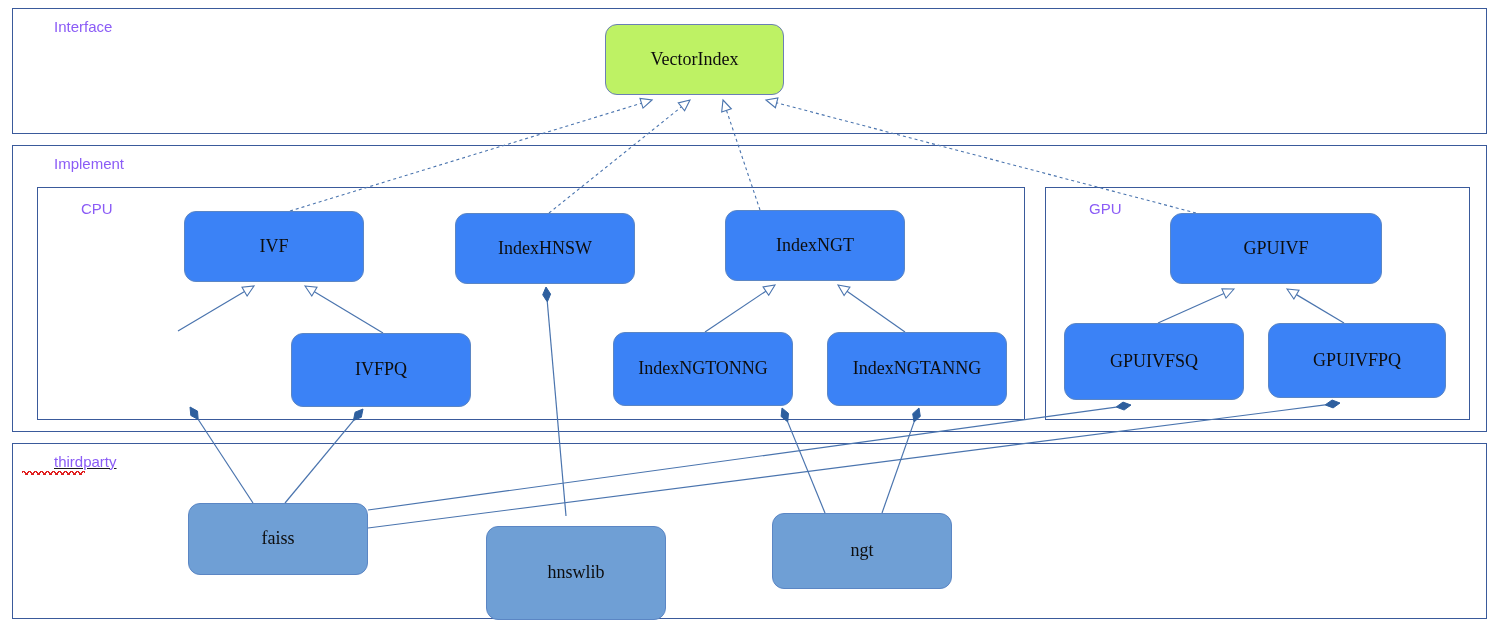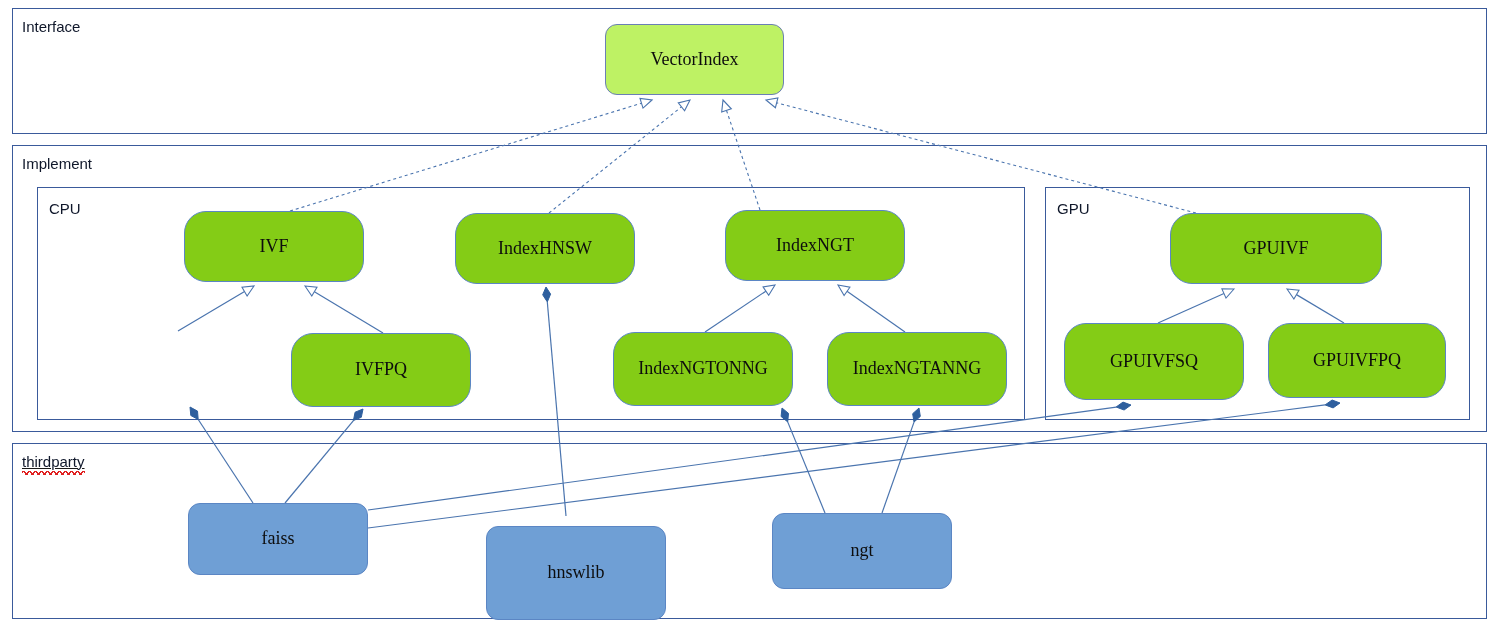--- a/index.html
+++ b/index.html
@@ -31,22 +31,23 @@
   .lane {
     position: absolute;
     box-sizing: border-box;
     border: 1px solid #3a5a9b;
     background: #ffffff;
   }
   .lane-label {
     position: absolute;
     font-family: "Liberation Sans", sans-serif;
     font-size: 15px;
-    color: #0f172a;
+    color: #8b5cf6;
     white-space: nowrap;
+    margin-left: 32px;
   }
   .lane-label.misspelled {
     text-decoration: underline;
     text-decoration-color: #1a1a1a;
     text-decoration-thickness: 1px;
   }
   .squiggle {
     position: absolute;
     height: 4px;
     background-repeat: repeat-x;
@@ -70,23 +71,22 @@
     color: #0d0d0d;
     text-align: center;
     line-height: 1.1;
     box-shadow: 0 0 0 0 rgba(0,0,0,0);
   }
   .node.iface {
     background: #bef264;
     border-color: #6b7fb5;
   }
   .node.impl {
-    background: #84cc16;
+    background: #3b82f6;
     border-color: #5b86c4;
-    border-radius: 22px;
   }
   .node.third {
     background: #6f9fd5;
     border-color: #5b86c4;
   }
   .node-label { pointer-events: none; }
 </style>
 </head>
 <body>
 

